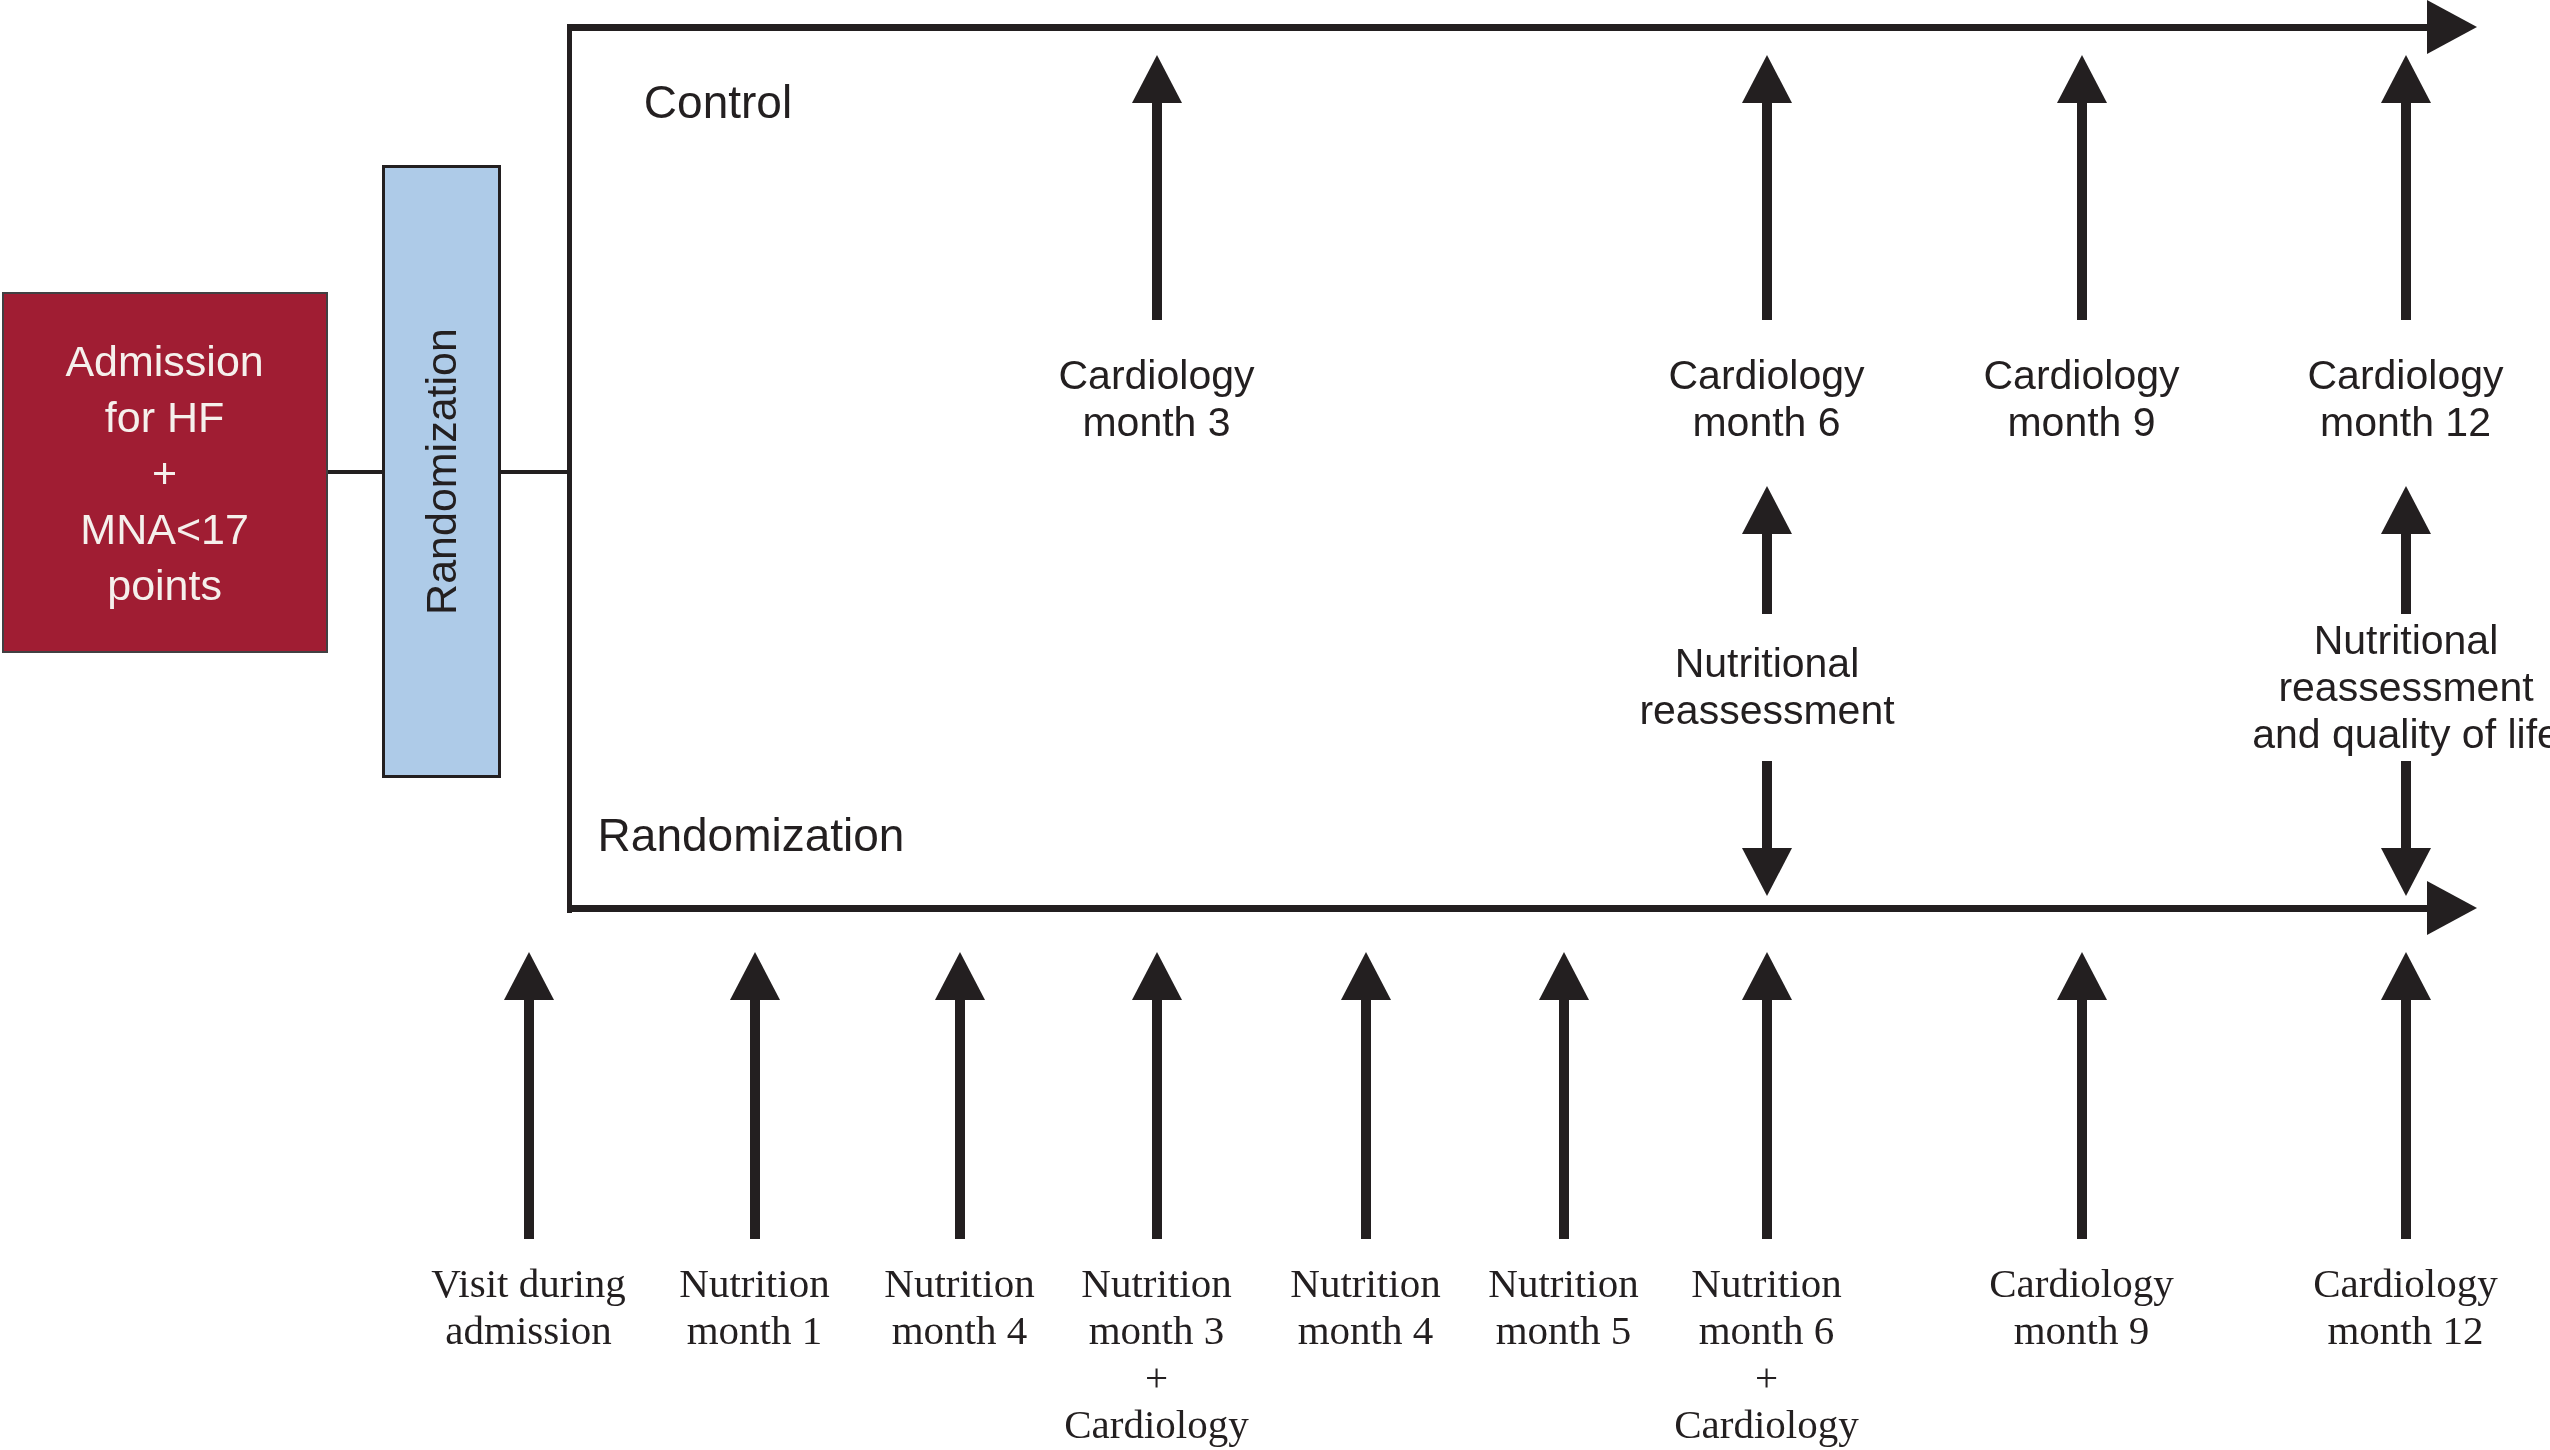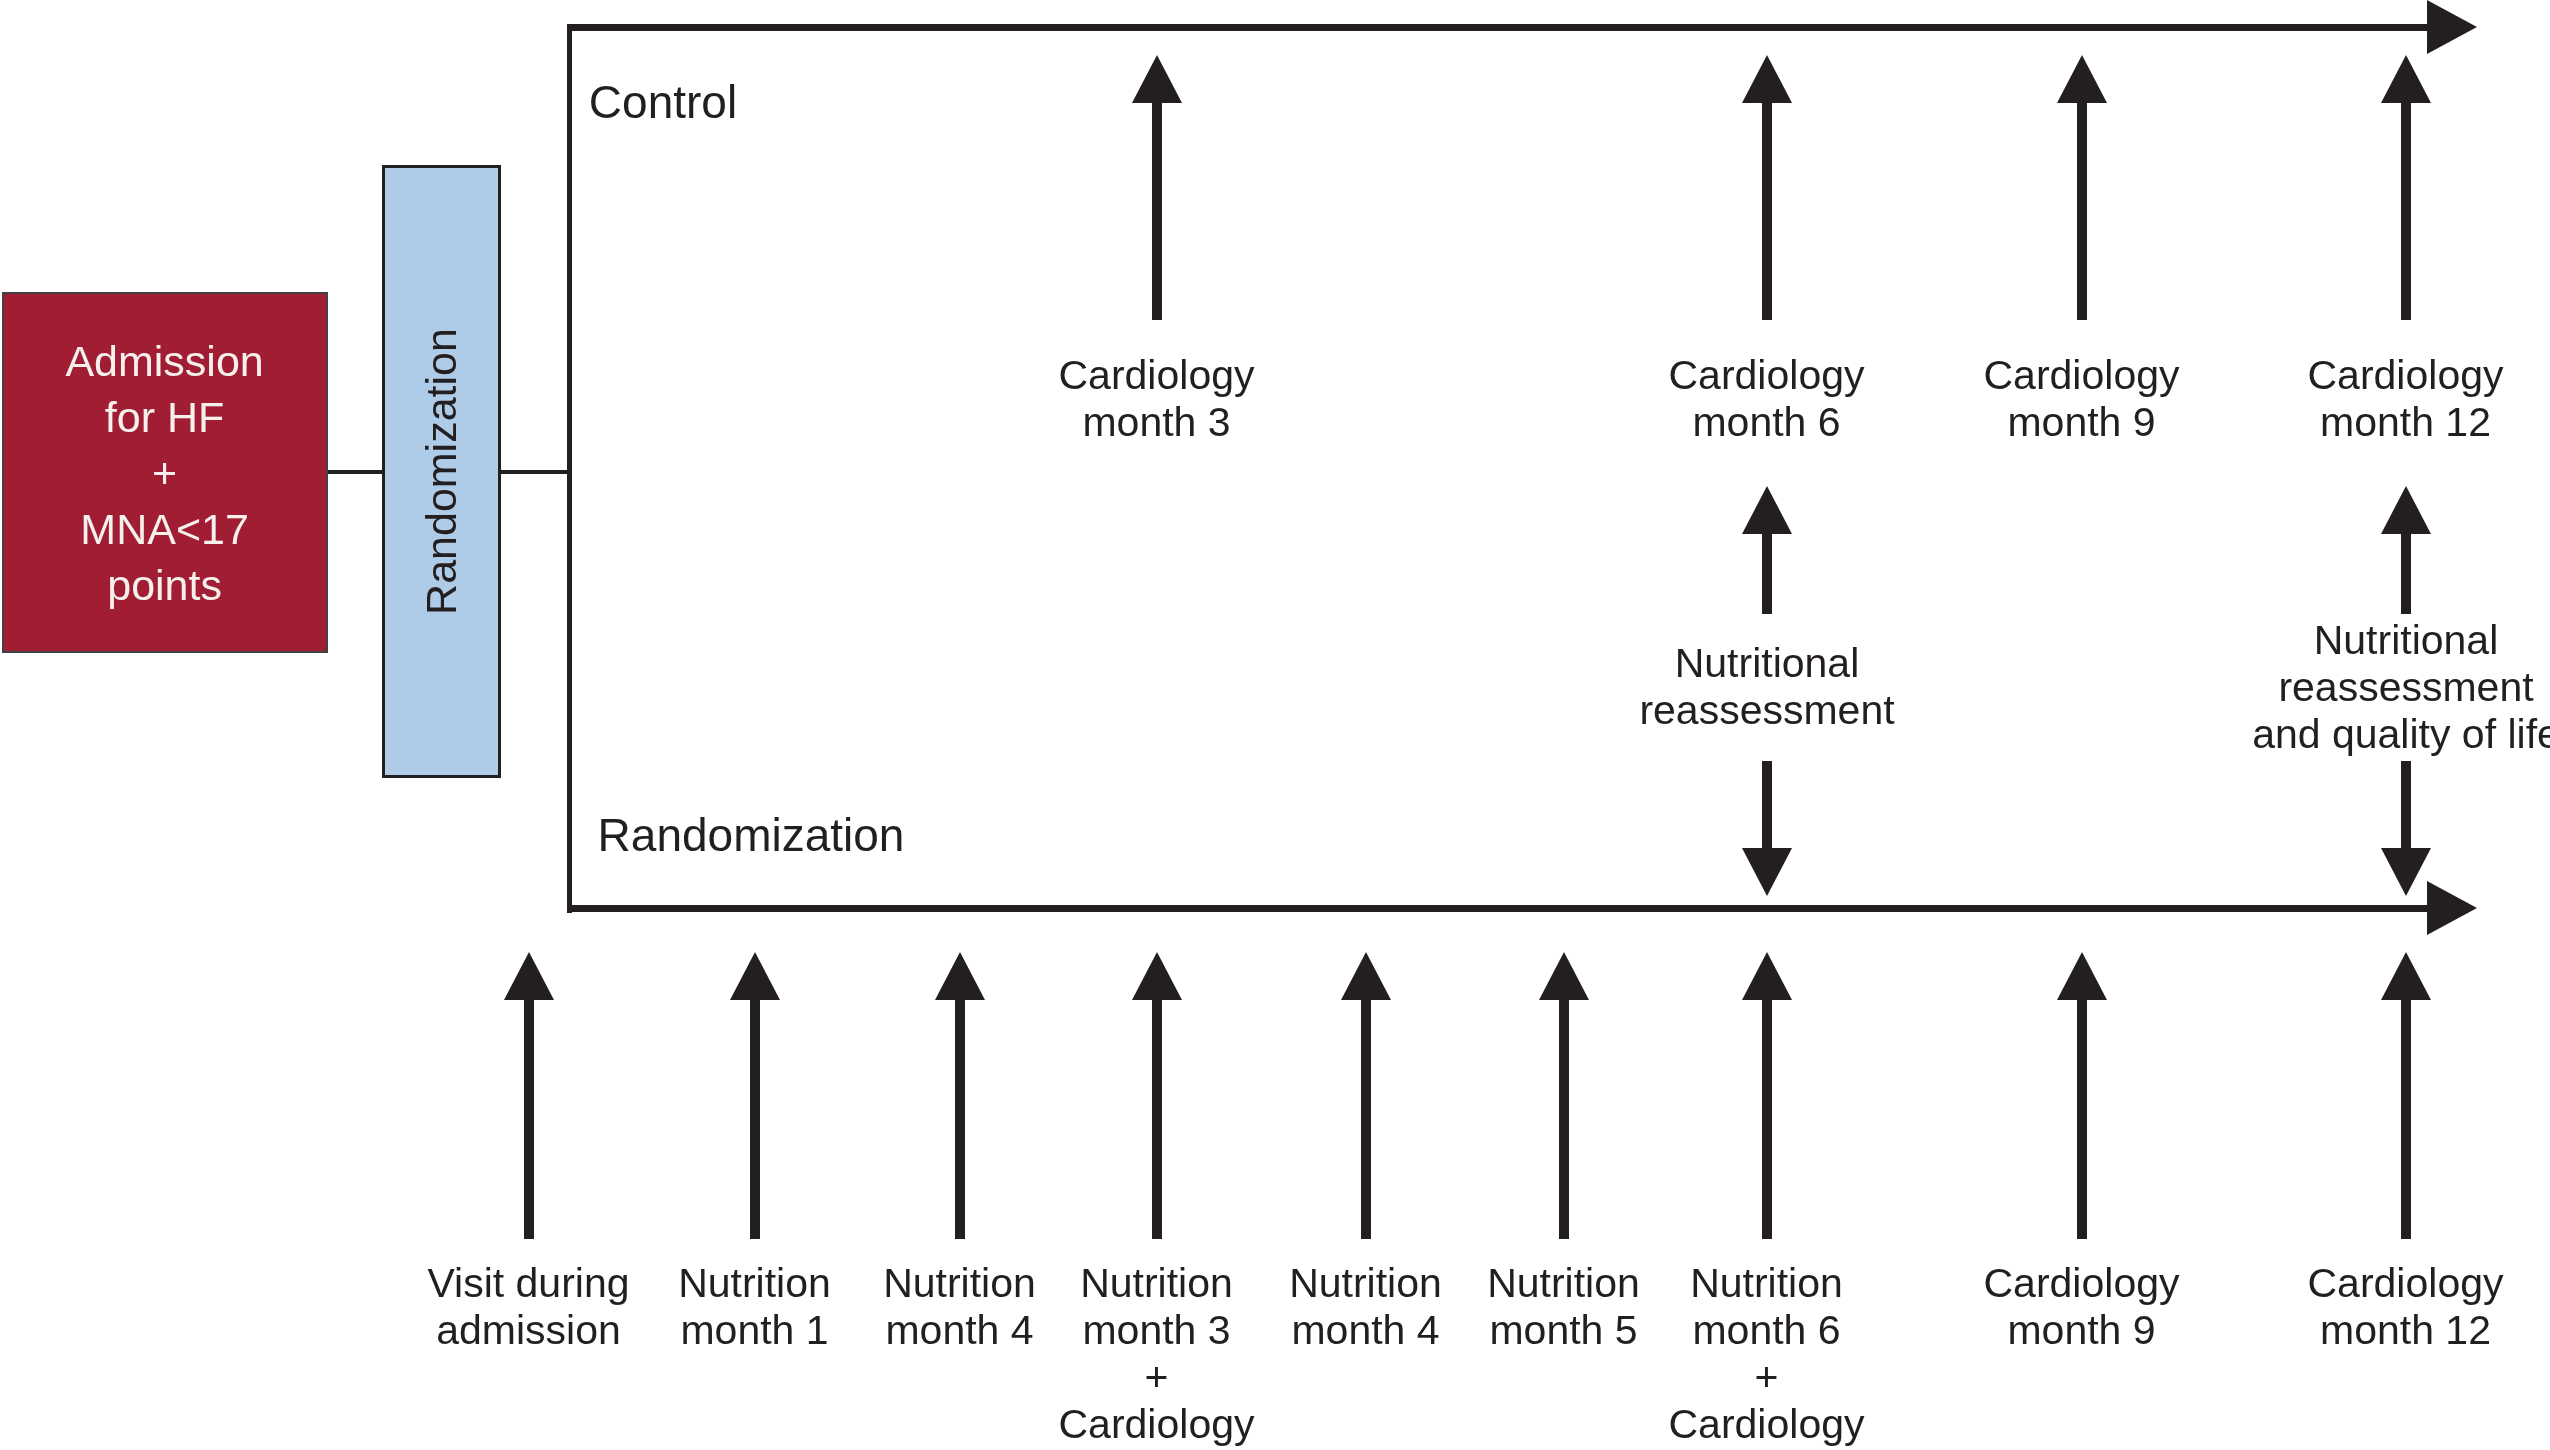--- a/index.html
+++ b/index.html
@@ -31,21 +31,21 @@
   .h-line   { position:absolute; height:7.2px; background:#231F20; left:567px; width:1860px; }
   .h-line.control      { top:24px; }
   .h-line.intervention { top:905px; }
   .h-head { position:absolute; left:2427px; width:0; height:0;
             border-top:27px solid transparent; border-bottom:27px solid transparent;
             border-left:50px solid #231F20; }
   .h-head.control      { top:0px; }
   .h-head.intervention { top:881px; }
 
   .arm-label { position:absolute; transform:translate(-50%,-50%); font-size:46px; white-space:nowrap; }
-  .arm-label.control      { left:663px; top:102px; }
+  .arm-label.control      { left:718px; top:102px; }
   .arm-label.intervention { left:751px; top:835px; }
 
   
   .col { position:absolute; top:0; width:0; }
   .shaft { position:absolute; left:-4.8px; width:9.6px; background:#231F20; }
   .head-up { position:absolute; left:-25px; width:0; height:0;
              border-left:25px solid transparent; border-right:25px solid transparent;
              border-bottom:48px solid #231F20; }
   .head-down { position:absolute; left:-25px; width:0; height:0;
                border-left:25px solid transparent; border-right:25px solid transparent;
@@ -59,21 +59,21 @@
   .mid-col .head-up   { top:486px; }
   .mid-col .shaft.up  { top:534px; height:80px; }
   .mid-col .label     { position:absolute; top:687px; left:0; transform:translate(-50%,-50%);
                         text-align:center; font-size:41px; line-height:47px; white-space:nowrap; }
   .mid-col .shaft.down{ top:761px; height:87px; }
   .mid-col .head-down { top:848px; }
 
   .bot-col .head-up { top:952px; }
   .bot-col .shaft   { top:1000px; height:239px; }
   .bot-col .label   { position:absolute; top:1260px; left:-185px; width:369px;
-                      text-align:center; font-size:41px; line-height:47px; }
+                      text-align:center; font-size:41px; line-height:47px;font-family:Liberation Serif, serif; }
   .label div { white-space:nowrap; }
 </style>
 </head>
 <body>
 
 <div class="canvas">
 
   <div class="connector"></div>
 
   <div class="admission-box">

